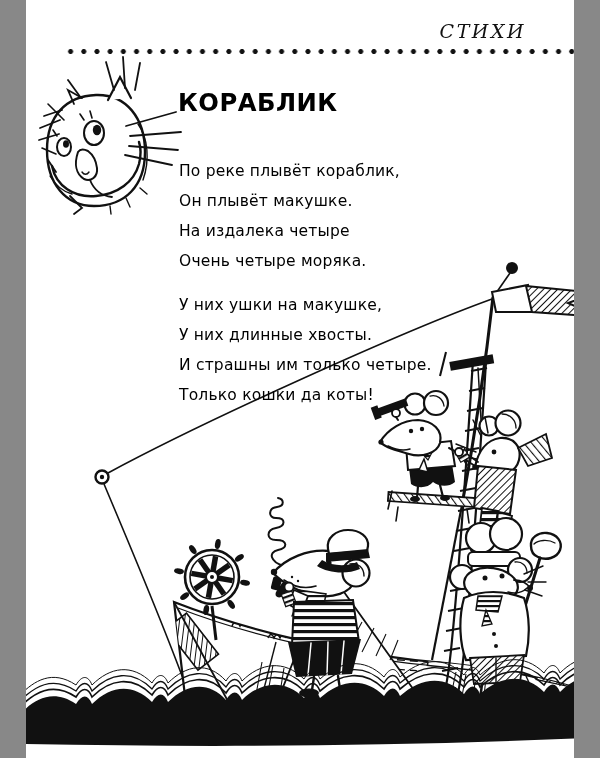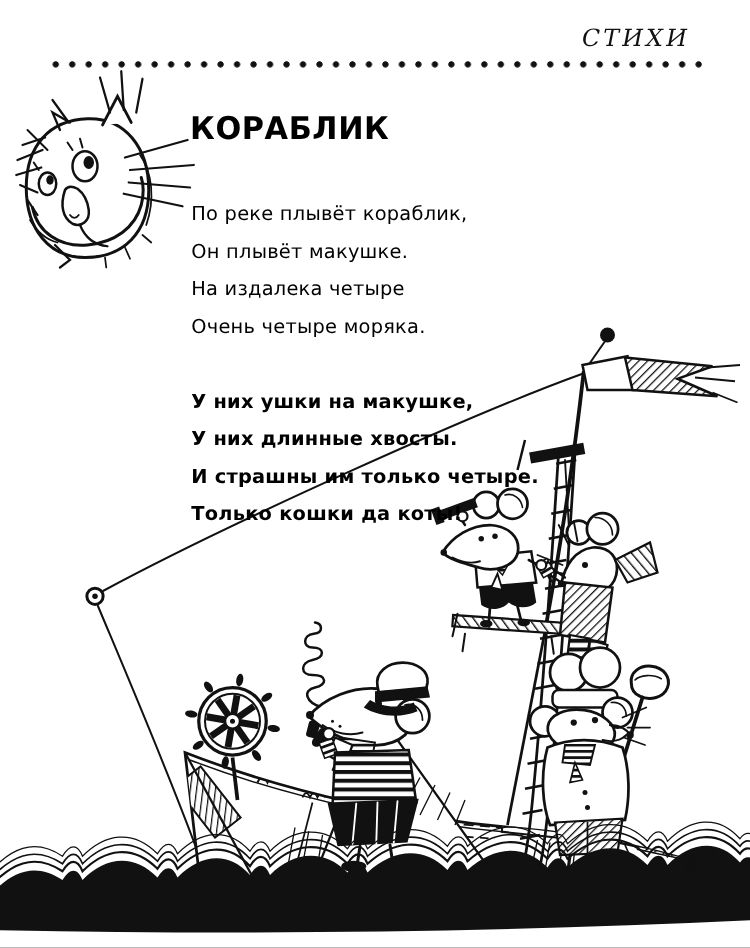--- a/index.html
+++ b/index.html
@@ -1,17 +1,17 @@
 <!DOCTYPE html>
 <html><head>
 <meta charset="utf-8">
 <style>
   html,body{margin:0;padding:0;background:#888;}
   .page{
-    position:relative;width:600px;height:758px;margin:0 auto;
+    position:relative;width:548px;height:758px;margin:0 auto;
     background:#ffffff;overflow:hidden;
     font-family:"DejaVu Sans",sans-serif;color:#111;
   }
   .art{position:absolute;left:0;top:0;z-index:1;}
   .header-label{
     position:absolute;right:48px;top:20px;z-index:2;
     font-family:"DejaVu Serif",serif;font-style:italic;
     font-size:19px;letter-spacing:2.5px;color:#111;
   }
   .dotted-divider{
@@ -19,21 +19,21 @@
     background-image:radial-gradient(circle,#111 2.2px,transparent 2.8px);
     background-size:13.2px 7px;background-repeat:repeat-x;background-position:0 50%;
   }
   .poem-title{
     position:absolute;left:152px;top:88px;z-index:2;margin:0;
     font-size:25px;font-weight:bold;color:#000;letter-spacing:0.5px;
     transform:scaleX(0.97);transform-origin:left top;white-space:nowrap;
   }
   .stanza{position:absolute;left:153px;z-index:2;}
   .stanza-1{top:156px;}
-  .stanza-2{top:306px;font-weight:bold;}
+  .stanza-2{top:290px;}
   .poem-line{
     font-size:15.5px;line-height:30px;color:#000000;
     letter-spacing:0.2px;white-space:nowrap;
   }
   .page-number{
     position:absolute;left:546px;top:678px;z-index:3;
     font-family:"DejaVu Serif",serif;
     font-size:27px;color:#111;letter-spacing:-2px;
   }
 </style>

